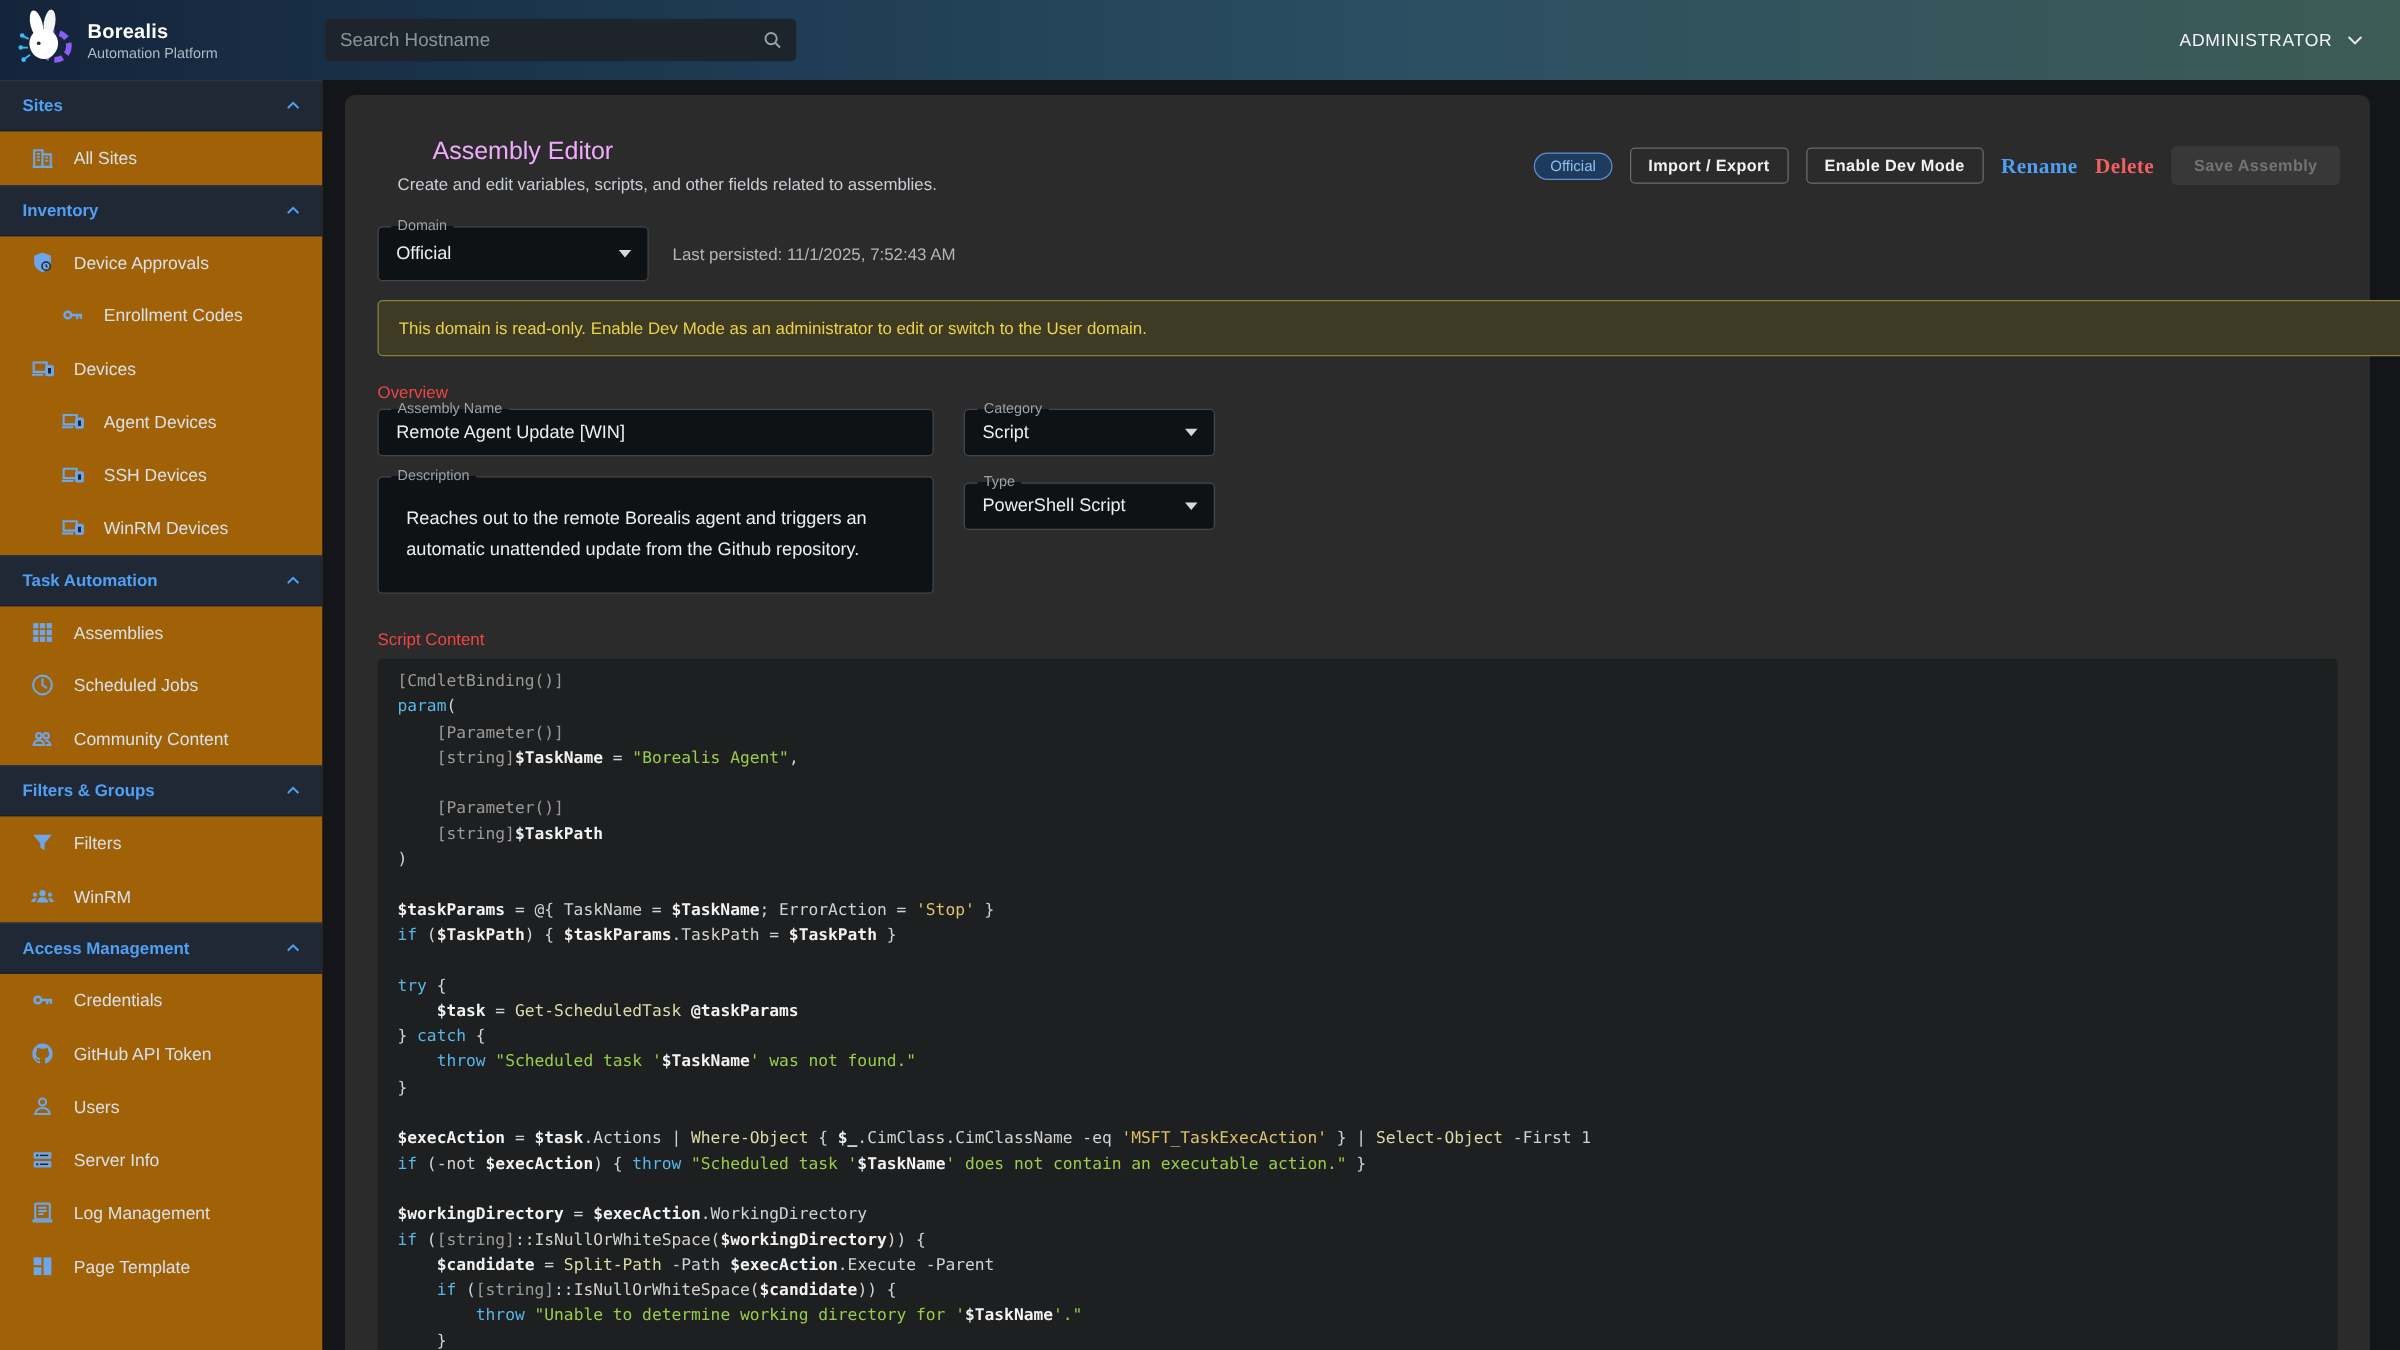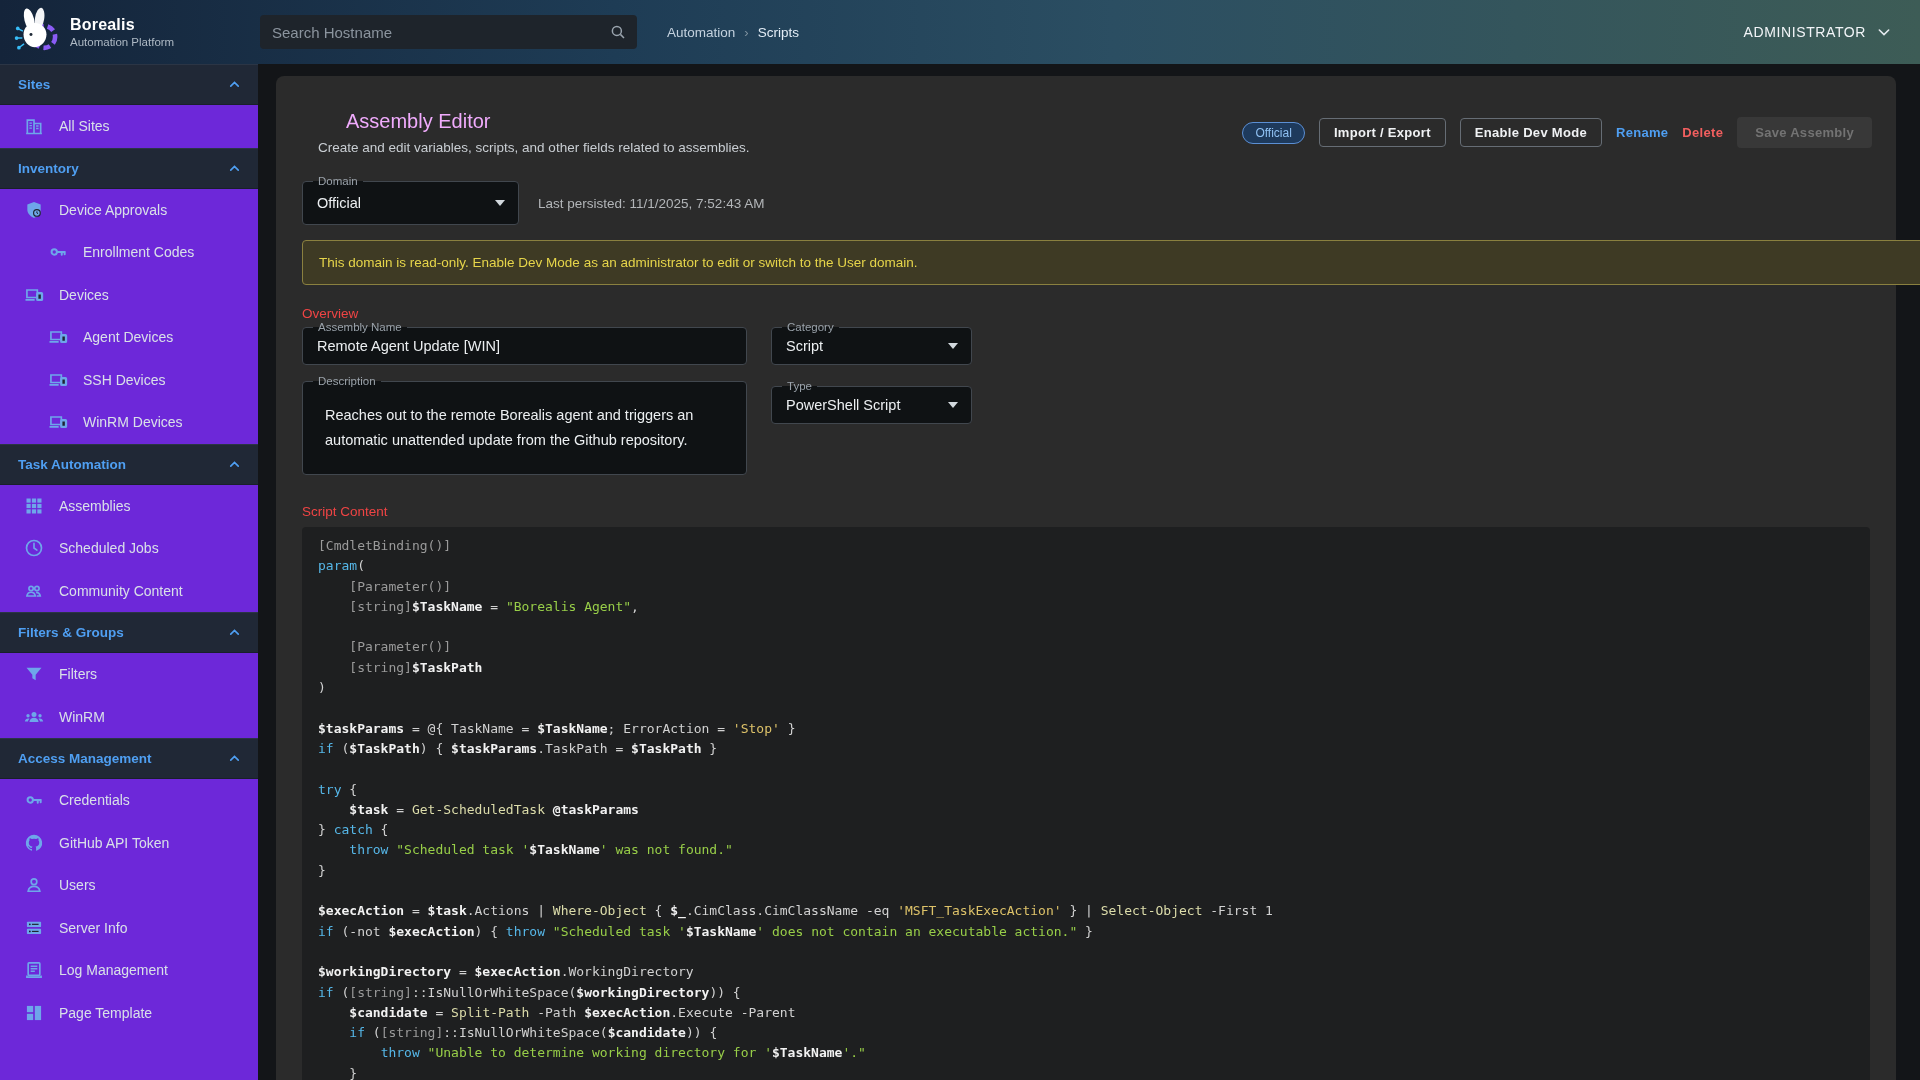--- a/index.html
+++ b/index.html
@@ -20,42 +20,42 @@
   .search-ic { width:18px; height:18px; color:#9aa4ae; flex:0 0 auto; }
   .crumbs { position:absolute; left:667px; top:0; height:64px; display:flex; align-items:center; gap:9px; font-size:13.5px; }
   .crumb-a { color:#c4d2df; cursor:pointer; }
   .crumb-sep { color:#7f929f; font-size:13px; }
   .crumb-b { color:#e2ecf5; cursor:pointer; }
   .usermenu { position:absolute; right:28px; top:0; height:64px; display:flex; align-items:center; gap:10px;
     color:#f2f5f8; font-size:14px; letter-spacing:.6px; cursor:pointer; }
   .usermenu svg { width:16px; height:16px; color:#e6ebf0; }
 
   
-  .sidebar { position:absolute; left:0; top:64px; width:258px; height:1016px; background:#6d28d9; overflow:hidden; }
+  .sidebar { position:absolute; left:0; top:64px; width:258px; height:1016px; background:#a16207; overflow:hidden; }
   .sb-head { height:41px; display:flex; align-items:center; justify-content:space-between;
     padding:0 16px 0 18px; background:#202836; border-top:1px solid #2b3545; border-bottom:1px solid #19202b; cursor:pointer; }
   .sb-head-label { color:#4f9ff2; font-size:13.5px; font-weight:bold; }
   .sb-chevron svg { width:15px; height:15px; color:#4f9ff2; display:block; }
   .sb-item { height:42.5px; display:flex; align-items:center; gap:15px; padding-left:24px;
     color:#d9e0e8; font-size:14px; cursor:pointer; }
   .sb-item.ind { padding-left:48px; }
   .sb-icon { width:20px; height:20px; color:#6ea6ea; flex:0 0 auto; }
   .sb-icon svg { width:20px; height:20px; display:block; }
 
   
   .main-bg { position:absolute; left:258px; top:64px; width:1662px; height:1016px; background:#131518; }
   .panel { position:absolute; left:276px; top:76px; width:1620px; height:1040px; background:#2b2b2b; border-radius:8px; }
   .page-title { position:absolute; left:26px; top:34px; color:#f0abfc; font-size:20px;margin-left:44px; }
   .page-sub { position:absolute; left:42px; top:64px; color:#c9ced3; font-size:13.5px; }
   .toolbar { position:absolute; right:24px; top:41px; display:flex; align-items:center; gap:14px; }
   .badge { background:#1e3a5c; border:1px solid #5b8fd4; color:#8fc0f2; font-size:12px;
     padding:3px 12px; border-radius:12px; }
   .btn-outline { background:transparent; border:1px solid #666d75; color:#f0f2f4; font-size:13px; font-weight:bold;
     padding:6px 14px; border-radius:4px; font-family:inherit; letter-spacing:.3px; cursor:pointer; }
-  .btn-text { background:none; border:none; font-size:13px; font-weight:bold; font-family:Liberation Sans, sans-serif; letter-spacing:.3px; cursor:pointer; }
+  .btn-text { background:none; border:none; font-size:17px; font-weight:bold; font-family:Liberation Serif, serif; letter-spacing:.3px; cursor:pointer; }
   .btn-text.blue { color:#4f9ff2; }
   .btn-text.red { color:#f25f5f; }
   .btn-disabled { background:#383838; border:none; color:#737373; font-size:13px; font-weight:bold;
     padding:8px 18px; border-radius:4px; font-family:inherit; letter-spacing:.3px; }
 
   
   .ffield { position:absolute; background:#0f1214; border:1px solid #41474e; border-radius:4px; }
   .flabel { position:absolute; top:-8px; left:10px; font-size:11.5px; color:#9aa2aa; padding:0 5px;
     background:linear-gradient(180deg,#2b2b2b 46%,#0f1214 46%); line-height:15px; }
   .fvalue { color:#eceff1; font-size:14.5px; padding:0 14px; display:flex; align-items:center; height:100%; }
@@ -120,25 +120,20 @@
   <div class="searchbox">
     <input type="text" placeholder="Search Hostname" style="">
     <span class="search-ic">
       <svg viewBox="0 0 24 24" fill="none" stroke="currentColor" stroke-width="2">
           <circle cx="10.5" cy="10.5" r="6"></circle>
           <path d="M15.2 15.2L20 20"></path>
         </svg>
     </span>
   </div>
 
-  <div class="crumbs">
-    <span class="crumb-a">Automation</span>
-    <span class="crumb-sep">›</span>
-    <span class="crumb-b">Scripts</span>
-  </div>
 
   <div class="usermenu">
     <span>ADMINISTRATOR</span>
     <svg viewBox="0 0 24 24" fill="none" stroke="currentColor" stroke-width="2.4" stroke-linecap="round">
         <path d="M5 9l7 7 7-7"></path>
       </svg>
   </div>
 </div>
 
 <div class="sidebar" id="sidebar">

